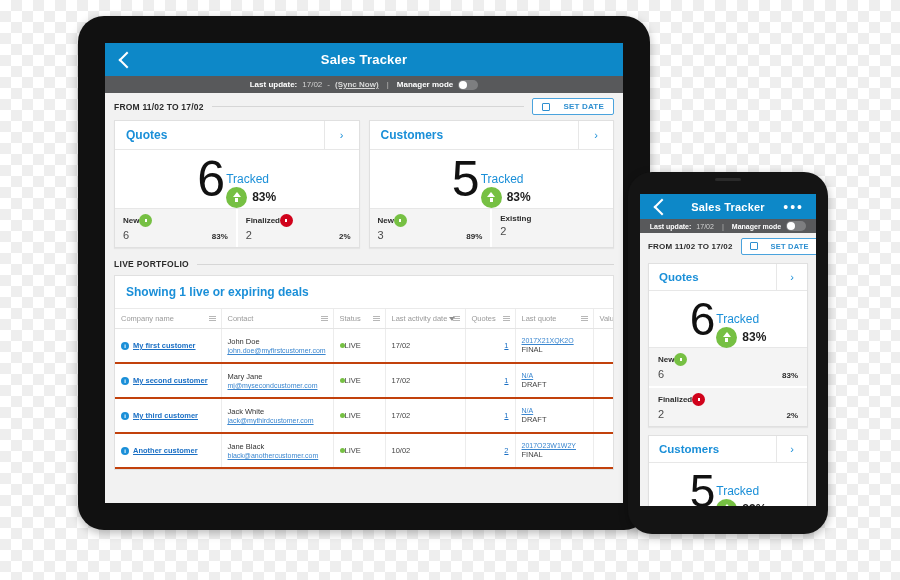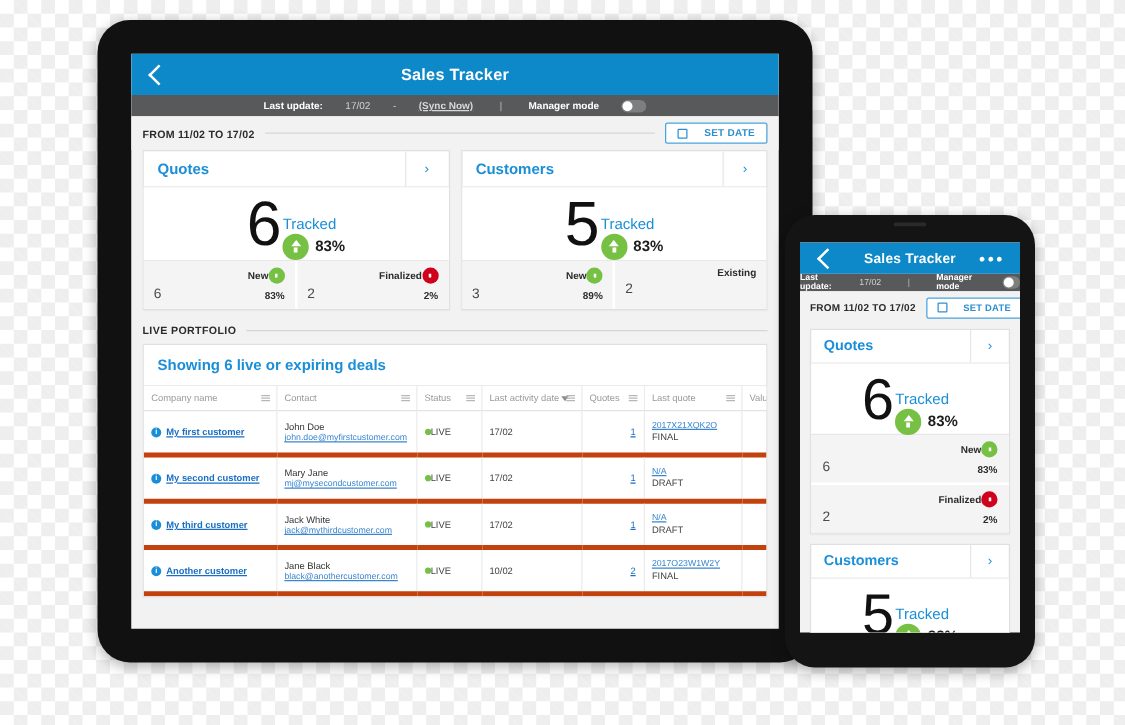--- a/index.html
+++ b/index.html
@@ -44,21 +44,21 @@
     border-left:2px solid #fff;border-bottom:2px solid #fff;
     transform:translateY(-50%) rotate(45deg);display:block;
   }
   .dots{position:absolute;right:12px;top:50%;transform:translateY(-50%);
     color:#fff;font-size:14px;letter-spacing:2px;line-height:1;}
 
   
   .statusbar{
     background:#58595b;color:#fff;height:17px;
     display:flex;align-items:center;justify-content:center;
-    font-size:8px;font-weight:bold;gap:18px;
+    font-size:8px;font-weight:bold;gap:5px;
   }
   .statusbar .muted{color:#d2d2d2;font-weight:normal;}
   .statusbar .sync{color:#d8d8d8;text-decoration:underline;cursor:pointer;}
   .statusbar .sep{color:#9a9a9a;margin:0 3px;}
   .toggle{
     width:20px;height:10px;border-radius:6px;background:#7d7e80;
     position:relative;display:inline-block;vertical-align:middle;cursor:pointer;
   }
   .toggle::after{
     content:"";position:absolute;left:1px;top:1px;width:8px;height:8px;
@@ -113,21 +113,21 @@
   .circ .stem{position:absolute;width:3px;height:5px;background:#fff;}
   .arrow-ico{position:relative;display:flex;align-items:center;justify-content:center;width:100%;height:100%;}
   .arrow-ico .stem{position:relative;width:3px;height:4px;background:#fff;}
   .circ.up .arrow-ico{flex-direction:column;}
 
   .card-foot{display:flex;border-top:1px solid #e7e7e7;}
   .foot-cell{
     flex:1;background:#f4f4f4;padding:5px 8px 6px;min-width:0;
   }
   .foot-cell + .foot-cell{border-left:2px solid #fff;}
-  .foot-top{display:flex;align-items:center;justify-content:flex-end;}
+  .foot-top{display:flex;align-items:center;justify-content:flex-start;}
   .foot-name{font-size:8px;font-weight:bold;color:#2b2b2b;}
   .foot-bot{display:flex;align-items:flex-end;justify-content:space-between;margin-top:2px;}
   .foot-val{font-size:11px;color:#4a4a4a;}
   .foot-pct{font-size:8px;font-weight:bold;color:#2b2b2b;}
   .mini-circ{width:13px;height:13px;border-radius:50%;display:flex;align-items:center;justify-content:center;}
   .mini-circ.up{background:#76c043;}
   .mini-circ.down{background:#d0021b;}
   .mini-circ .arrow-ico .stem{width:2px;height:3px;}
   .mini-circ .tri{border-left-width:3px;border-right-width:3px;}
   .mini-circ.up .tri{border-bottom-width:3.5px;}
@@ -159,21 +159,21 @@
     background:
       linear-gradient(#b7b7b7,#b7b7b7) 0 0/7px 1.4px no-repeat,
       linear-gradient(#b7b7b7,#b7b7b7) 0 2.3px/7px 1.4px no-repeat,
       linear-gradient(#b7b7b7,#b7b7b7) 0 4.6px/7px 1.4px no-repeat;
   }
   table.grid th .caret{
     display:inline-block;width:0;height:0;margin-left:2px;vertical-align:middle;
     border-left:3px solid transparent;border-right:3px solid transparent;border-top:4px solid #8d8d8d;
   }
   table.grid td{
-    padding:5px 6px;border-bottom:4px solid #c2410c;border-right:1px solid #ececec;
+    padding:5px 6px;border-bottom:2px solid #c2410c;border-right:1px solid #ececec;
     font-size:7.5px;color:#444;vertical-align:middle;height:23px;
   }
   .co-cell{display:flex;align-items:center;gap:4px;}
   .info-ico{
     width:8px;height:8px;border-radius:50%;background:#1a8fd8;color:#fff;
     font-size:6px;font-weight:bold;display:flex;align-items:center;justify-content:center;
     flex:0 0 auto;line-height:1;
   }
   .co-link{color:#1a6fc4;text-decoration:underline;font-weight:bold;font-size:7.5px;cursor:pointer;}
   .contact-name{color:#333;font-size:7.5px;}
@@ -353,21 +353,21 @@
       </div>
 
     </div>
 
     <div class="section-row">
       <span class="lbl">LIVE PORTFOLIO</span>
       <span class="rule"></span>
     </div>
 
     <div class="panel">
-      <div class="panel-title">Showing 6 live or expiring deals</div>
+      <div class="panel-title">Showing 1 live or expiring deals</div>
       <table class="grid">
         <colgroup>
           <col style="width:106px">
             <col style="width:112px">
             <col style="width:52px">
           <col style="width:80px">
             <col style="width:50px">
             <col style="width:78px">
             <col style="width:46px">
         </colgroup>

